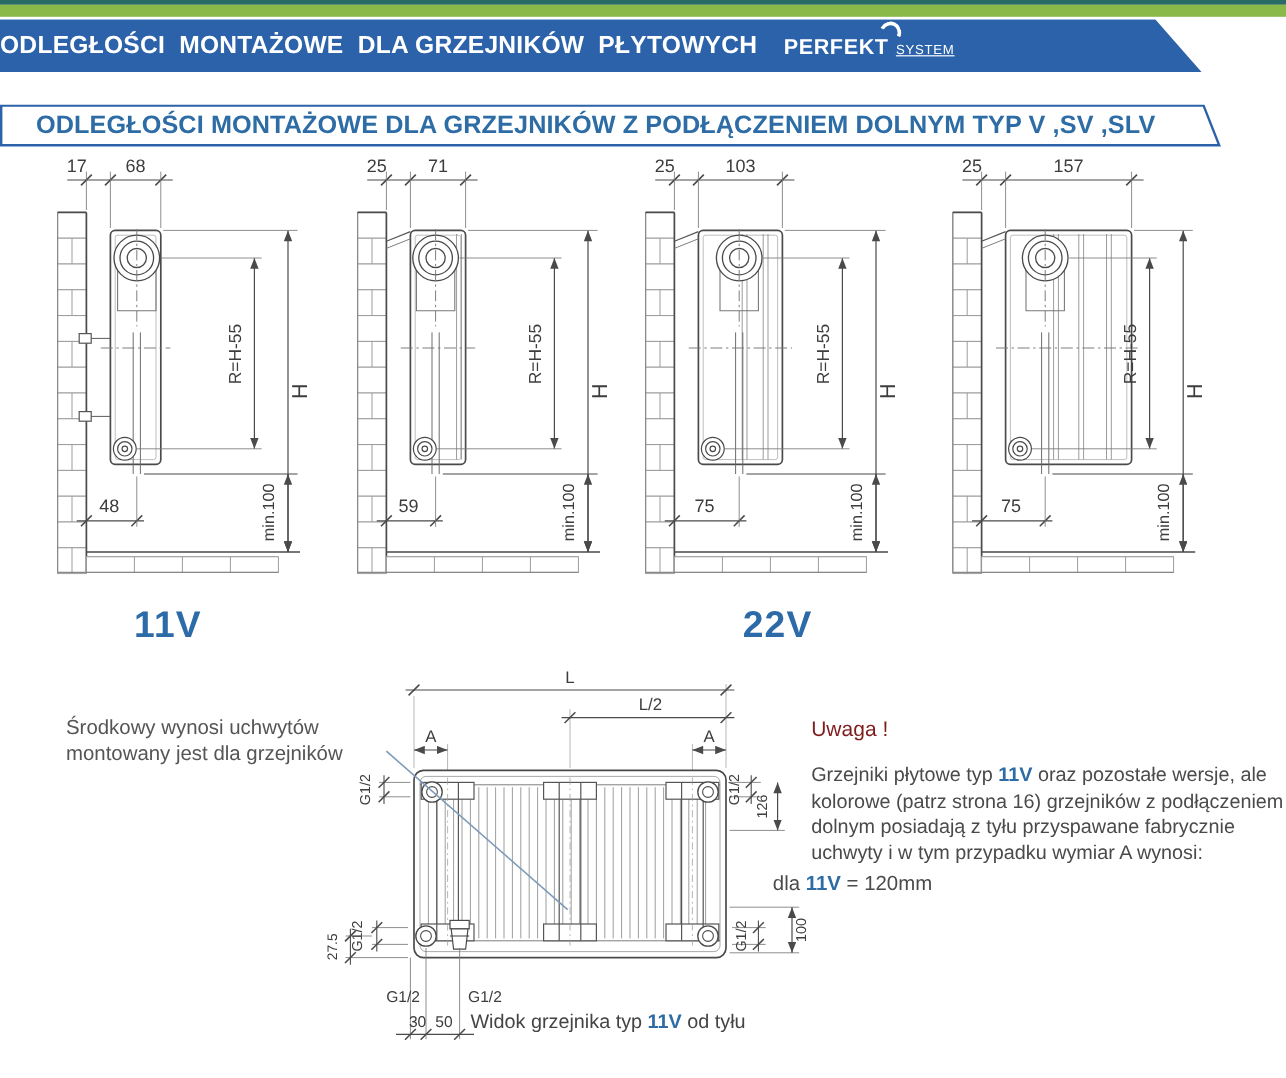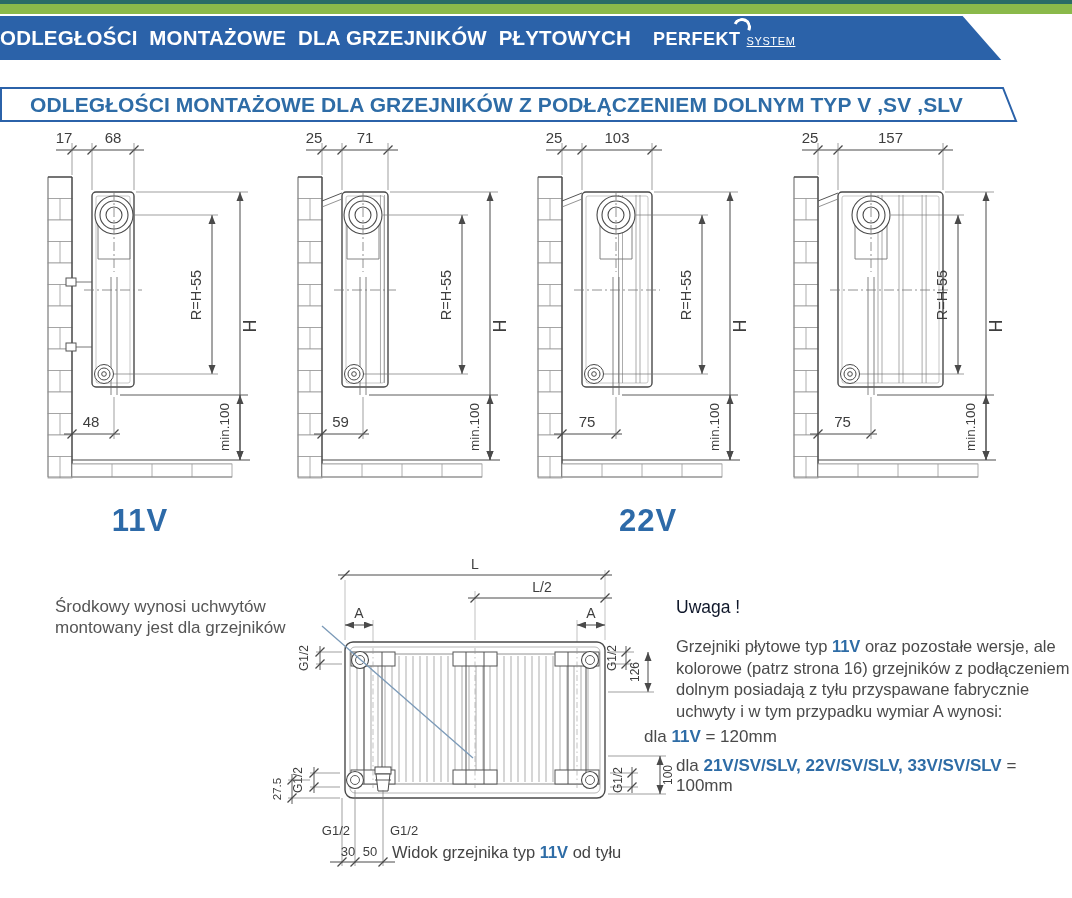--- a/index.html
+++ b/index.html
@@ -17,21 +17,21 @@
   .brand-sub{color:#fff;font-size:11px;letter-spacing:.6px;margin-left:-12px;text-decoration:underline;}
   .banner-white{position:absolute;left:0;top:60px;width:1072px;height:36px;margin-top:27px;}
   .banner-white svg{position:absolute;left:0;top:0;}
   .banner-subtitle{position:absolute;left:30px;top:1px;line-height:34px;font-size:21px;font-weight:bold;color:#2e6ca6;letter-spacing:.1px;}
   .diagram{position:absolute;top:127px;}
   .dg-label{position:absolute;top:503px;width:240px;text-align:center;font-size:31px;font-weight:bold;color:#2d6aa8;letter-spacing:1px;}
   .note-left{position:absolute;left:55px;top:596px;font-size:17px;line-height:21px;color:#555;}
   .rear{position:absolute;left:270px;top:558px;}
   .caption{position:absolute;left:392px;top:843px;font-size:16.5px;color:#444;white-space:pre;}
   .hl{color:#2e6ca6;font-weight:bold;}
-  .uwaga{position:absolute;left:676px;top:597px;font-size:17.5px;color:#0f172a;}
+  .uwaga{position:absolute;left:676px;top:597px;font-size:17.5px;color:#7f1d1d;}
   .para{position:absolute;left:676px;top:636px;width:402px;font-size:16.5px;line-height:21.5px;color:#4a4a4a;}
   .rule1{position:absolute;left:644px;top:727px;font-size:17px;color:#4a4a4a;}
   .rule2{position:absolute;left:676px;top:756px;font-size:17px;color:#4a4a4a;}
 </style>
 </head>
 <body>
 
 <div class="page">
 
   <div class="strip-teal" style="background: rgb(42, 107, 102);"></div>
@@ -509,15 +509,14 @@
     </svg>
 
   <div class="caption"><span>Widok grzejnika typ </span><span class="hl">11V</span><span> od tyłu</span></div>
 
   <div class="uwaga">Uwaga !</div>
 
   <div class="para"><span>Grzejniki płytowe typ </span><span class="hl">11V</span><span> oraz pozostałe wersje, ale kolorowe (patrz strona 16) grzejników z podłączeniem dolnym posiadają z tyłu przyspawane fabrycznie uchwyty i w tym przypadku wymiar A wynosi:</span></div>
 
   <div class="rule1"><span>dla </span><span class="hl">11V</span><span> = 120mm</span></div>
 
-  <div class="rule2"><span>dla </span><span class="hl">21V/SV/SLV, 22V/SV/SLV, 33V/SV/SLV</span><span> = 100mm</span></div>
 
 </div>
 
 </body></html>

